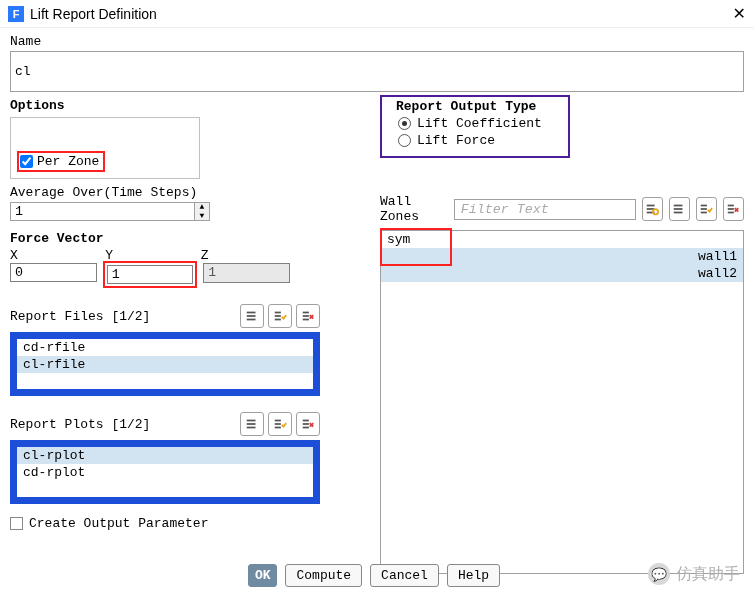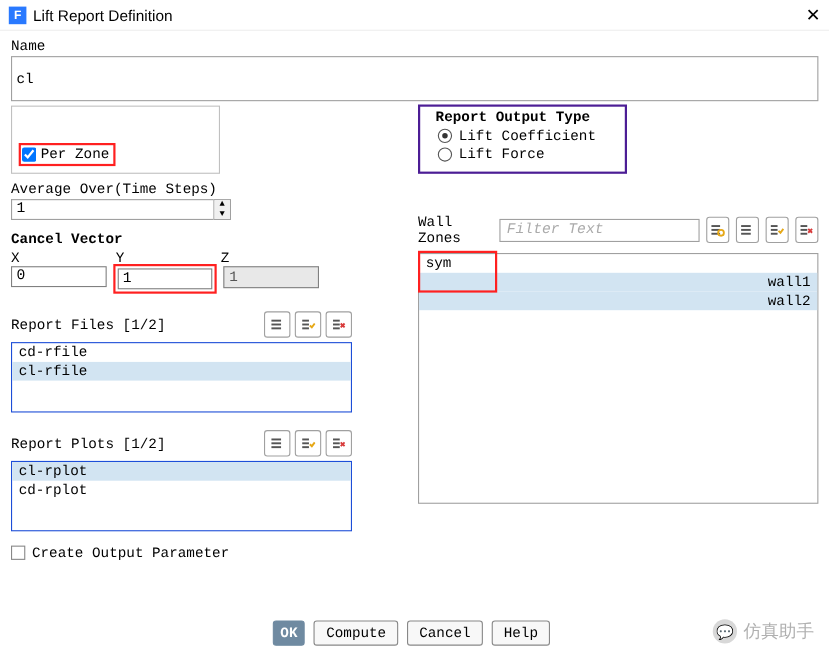--- a/index.html
+++ b/index.html
@@ -125,21 +125,21 @@
   border: 1px solid #a0a0a0;
   border-radius: 3px;
   background: #fff;
   cursor: pointer;
   display: flex;
   align-items: center;
   justify-content: center;
 }
 .list-btn svg { width: 14px; height: 14px; }
 .listbox {
-  border: 1px solid #1d4ed8;
+  border: 7px solid #1d4ed8;
   height: 64px;
   margin-top: 4px;
   overflow: auto;
 }
 .listbox .item { padding: 1px 6px; }
 .listbox .item.sel { background: #d2e4f2; }
 .checkrow { display: flex; align-items: center; gap: 6px; margin-top: 12px; }
 .checkrow .cbox {
   width: 13px; height: 13px;
   border: 1px solid #888;
@@ -168,21 +168,21 @@
 .wall-row input {
   flex: 1;
   border: 1px solid #a0a0a0;
   padding: 2px 6px;
   font-family: inherit;
 }
 .wall-row input::placeholder { color: #aaa; font-style: italic; }
 .wall-list {
   border: 1px solid #a0a0a0;
   margin-top: 6px;
-  height: 228px;
+  height: 344px;
 }
 .wall-list .item { padding: 1px 6px; }
 .wall-list .item.sel { background: #d2e4f2; text-align: right; }
 .wall-box-red {
   border: 2px solid #ff2020;
   padding: 0;
   margin-top: 2px;
 }
 .footer-btns {
   position: absolute;
@@ -236,38 +236,39 @@
   <span class="close">✕</span>
 </div>
 
 <div class="content">
   <div class="label">Name</div>
   <input class="text-input" value="cl" style="">
 
   <div class="two-col">
 
     <div class="left-col">
+      <div class="label" style="margin-top:6px; font-weight:bold;">Options</div>
       <div class="options-box">
         <div class="per-zone-row red-box per-zone">
           <input type="checkbox" checked="" style="">
           <span>Per Zone</span>
         </div>
       </div>
 
       <div class="label avg-label">Average Over(Time Steps)</div>
       <div class="spinner">
         <input value="1" style="">
         <div class="spin-btns">
           <div>▲</div>
           <div>▼</div>
         </div>
       </div>
 
       <div class="force-vec">
-        <div class="label" style="font-weight:bold;">Cancel Vector</div>
+        <div class="label" style="font-weight:bold;">Force Vector</div>
         <div class="fv-row">
           <div class="fv-col"><span>X</span></div>
           <div class="fv-col"><span>Y</span></div>
           <div class="fv-col"><span>Z</span></div>
         </div>
         <div class="fv-row">
           <div class="fv-col"><input value="0" style=""></div>
           <div class="fv-col red-box y-box"><input value="1" style=""></div>
           <div class="fv-col">
               <div class="zfield">1</div>

